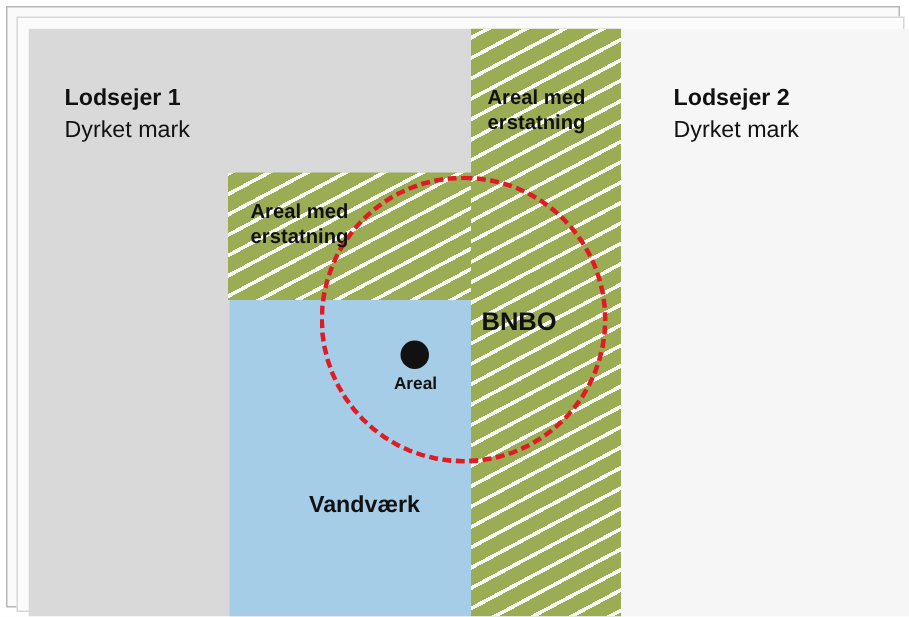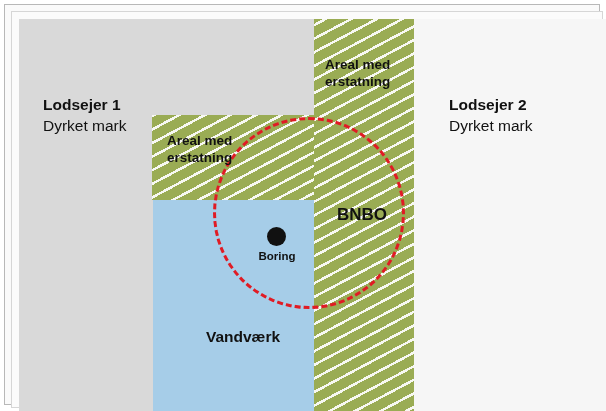--- a/index.html
+++ b/index.html
@@ -144,21 +144,20 @@
     line-height: 13px;
   }
 
   
   .label {
     position: absolute;
     color: #111111;
   }
   .label-line-bold {
     font-weight: bold;
-    margin-top: 39px;
   }
 
   .label-parcel-left {
     left: 24px;
     top: 36px;
     width: 200px;
     font-size: 15.5px;
     line-height: 21px;
   }
   .label-parcel-right {
@@ -180,21 +179,21 @@
   }
   .label-areal-block {
     left: 148px;
     top: 113px;
     width: 110px;
     font-size: 13.5px;
     font-weight: bold;
     line-height: 17px;
   }
   .label-bnbo {
-    left: 318px;
+    left: 302px;
     top: 186px;
     font-size: 17px;
     font-weight: bold;
     line-height: 20px;
   }
   .label-vandvaerk {
     left: 164px;
     top: 308px;
     width: 120px;
     text-align: center;
@@ -219,21 +218,21 @@
 
         <div class="hatch hatch-column"></div>
 
         <div class="hatch hatch-block"></div>
 
         <div class="waterworks"></div>
 
         <div class="bnbo-circle"></div>
 
         <div class="borehole-dot"></div>
-        <div class="borehole-label">Boring</div>
+        <div class="borehole-label">Areal</div>
 
         <div class="label label-parcel-left">
           <div class="label-line-bold">Lodsejer 1</div>
           <div>Dyrket mark</div>
         </div>
 
         <div class="label label-parcel-right">
           <div class="label-line-bold">Lodsejer 2</div>
           <div>Dyrket mark</div>
         </div>

